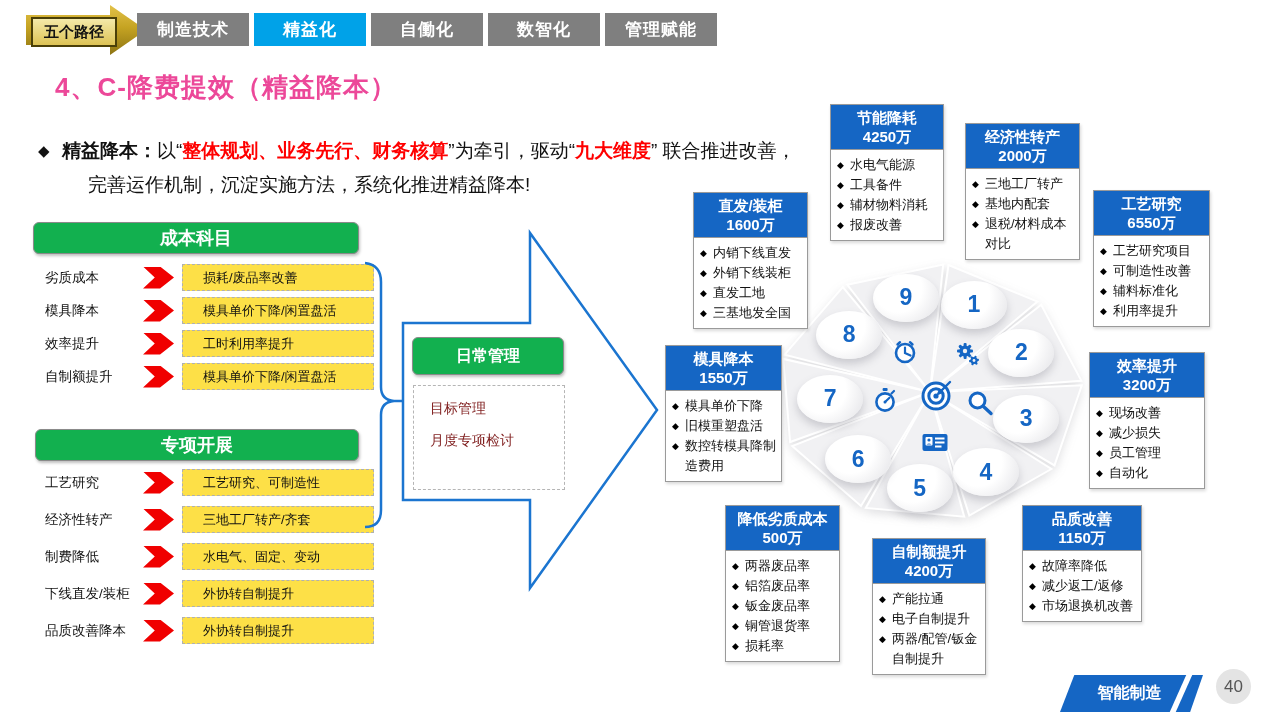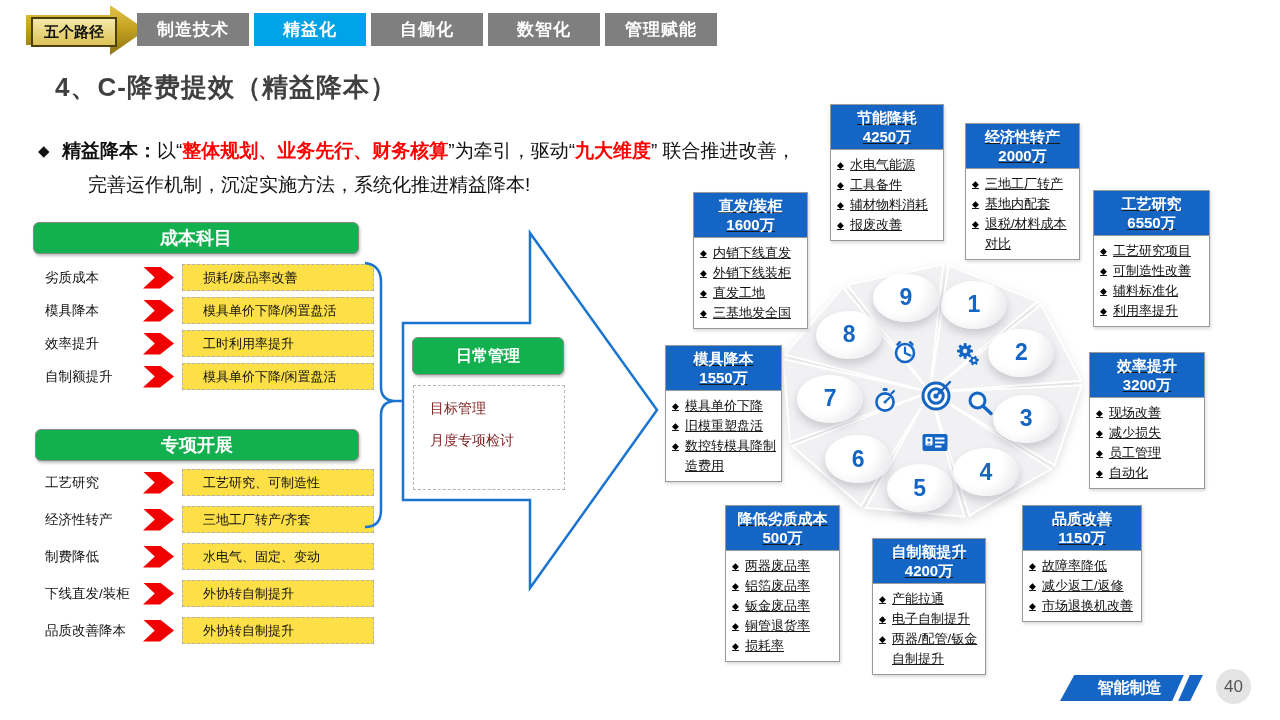--- a/index.html
+++ b/index.html
@@ -11,21 +11,21 @@
     clip-path:polygon(0 20%,70% 20%,70% 0,100% 50%,70% 100%,70% 80%,0 80%);
     background:linear-gradient(180deg,#e3c24a 0%,#c5a322 45%,#8d7413 100%);}
   .gold-label{position:absolute;left:31px;top:17px;width:82px;height:26px;background:linear-gradient(180deg,#f4e9a9,#ddc355);
     border:2px solid #4a3f08;display:flex;align-items:center;justify-content:center;
     font-size:15px;font-weight:bold;color:#111;}
   .tab{position:absolute;top:13px;height:33px;width:112px;display:flex;align-items:center;justify-content:center;
     background:#7f7f7f;color:#fff;font-size:17px;font-weight:bold;letter-spacing:1px;}
   .tab.active{background:#00A2E8;}
 
   
-  .page-title{position:absolute;left:55px;top:70px;font-size:26px;font-weight:600;color:#404040;letter-spacing:1px;}
+  .page-title{position:absolute;left:55px;top:70px;font-size:26px;font-weight:600;color:#ec4899;letter-spacing:1px;}
   .intro-diamond{position:absolute;left:38px;top:142px;font-size:15px;color:#111;}
   .intro{position:absolute;left:88px;top:134px;width:715px;font-size:19px;line-height:34px;color:#111;text-indent:-26px;}
   .intro b{font-weight:bold;}
   .red{color:#ff0000;font-weight:bold;}
 
   
   .green-head{position:absolute;background:#12B04F;border:1px solid #8a8a8a;border-radius:6px;
     color:#fff;font-weight:bold;text-align:center;box-shadow:1px 2px 3px rgba(0,0,0,.25);}
 
   
@@ -40,40 +40,40 @@
   
   .overlay-svg{position:absolute;left:0;top:0;width:1280px;height:720px;pointer-events:none;}
 
   
   .daily-head{left:412px;top:337px;width:150px;height:36px;line-height:36px;font-size:16px;}
   .daily-box{position:absolute;left:413px;top:385px;width:150px;height:103px;border:1.6px dashed #b5b5b5;background:#fff;}
   .daily-box ul{list-style:none;margin:6px 0 0 0;padding:0 0 0 16px;}
   .daily-box li{font-size:14px;line-height:32px;color:#7f1d1d;}
 
   
-  .dim-box{position:absolute;z-index:5;background:#fff;border:1px solid #9a9a9a;box-shadow:1px 2px 3px rgba(0,0,0,.15);text-decoration:underline;}
+  .dim-box{position:absolute;z-index:5;background:#fff;border:1px solid #9a9a9a;box-shadow:1px 2px 3px rgba(0,0,0,.15);}
   .dim-head{background:#1566C4;border-bottom:1px solid #9a9a9a;color:#fff;text-align:center;padding:3px 0;}
   .dim-head span{display:block;font-size:15px;font-weight:bold;line-height:19px;}
   .dim-box ul{list-style:none;margin:0;padding:5px 4px 5px 6px;}
   .dim-box li{display:flex;font-size:13px;line-height:20px;color:#111;}
   .dim-box li .diamond{flex:none;width:13px;font-size:9px;line-height:20px;color:#000;}
   .dim-box li .itext{flex:1;}
 
   
   .flower{position:absolute;left:760px;top:252px;width:345px;height:285px;z-index:1;}
   .flower svg.petals{position:absolute;left:0;top:0;filter:drop-shadow(0 4px 5px rgba(90,90,100,.18));}
   .num-circle{position:absolute;width:66px;height:48px;border-radius:50%;
     background:radial-gradient(circle at 38% 30%,#ffffff 0 45%,#f0f0f2 72%,#e1e1e4 100%);
     box-shadow:0 5px 8px rgba(100,100,115,.28);
     display:flex;align-items:center;justify-content:center;
     color:#1566C4;font-size:23px;font-weight:bold;}
   .c-icon{position:absolute;z-index:2;}
 
   
-  .ribbon{position:absolute;left:1060px;top:675px;width:143px;height:26px;background:#1566C4;
+  .ribbon{position:absolute;left:1060px;top:675px;width:143px;height:37px;background:#1566C4;
     clip-path:polygon(10% 0,100% 0,91% 100%,0 100%);
     display:flex;align-items:center;justify-content:center;color:#fff;font-size:16px;font-weight:bold;
     padding-right:4px;box-sizing:border-box;}
   .ribbon i{position:absolute;right:19px;top:0;bottom:0;width:6px;background:#fff;transform:skewX(-24deg);}
   .page-num{position:absolute;left:1216px;top:669px;width:35px;height:35px;border-radius:50%;background:#e4e4e4;
     display:flex;align-items:center;justify-content:center;font-size:17px;color:#555;}
 </style>
 </head>
 <body>
 

